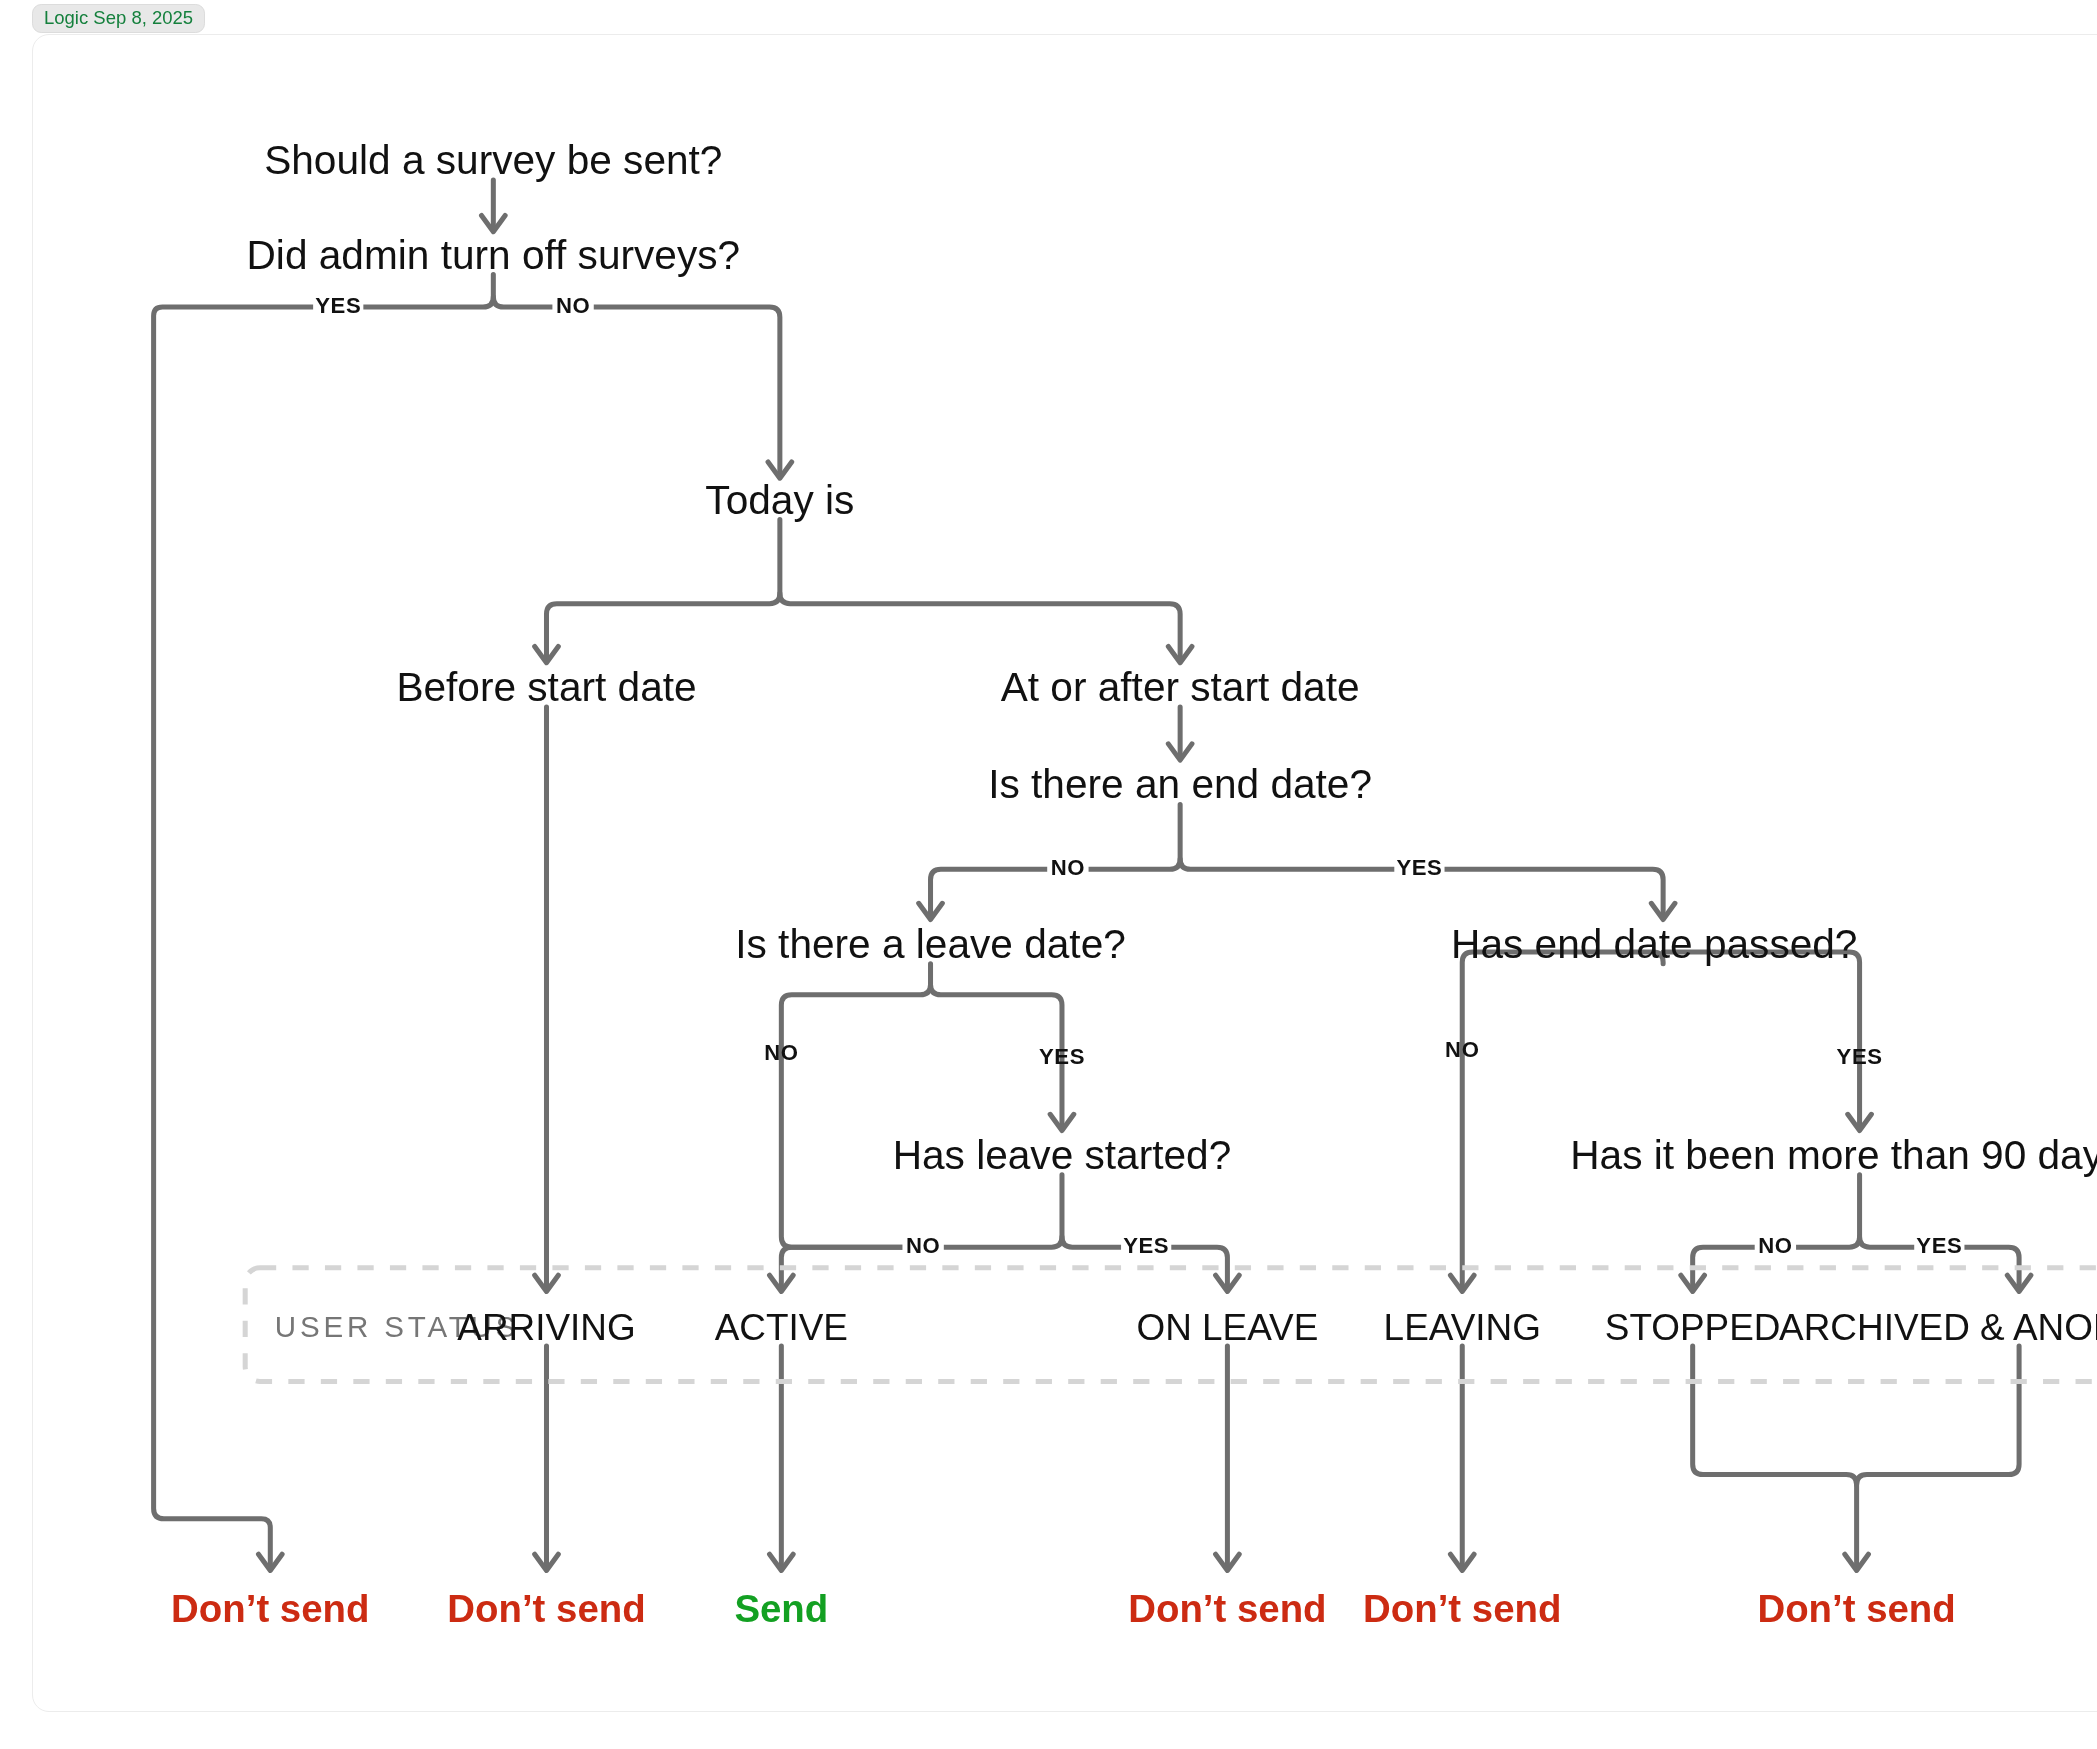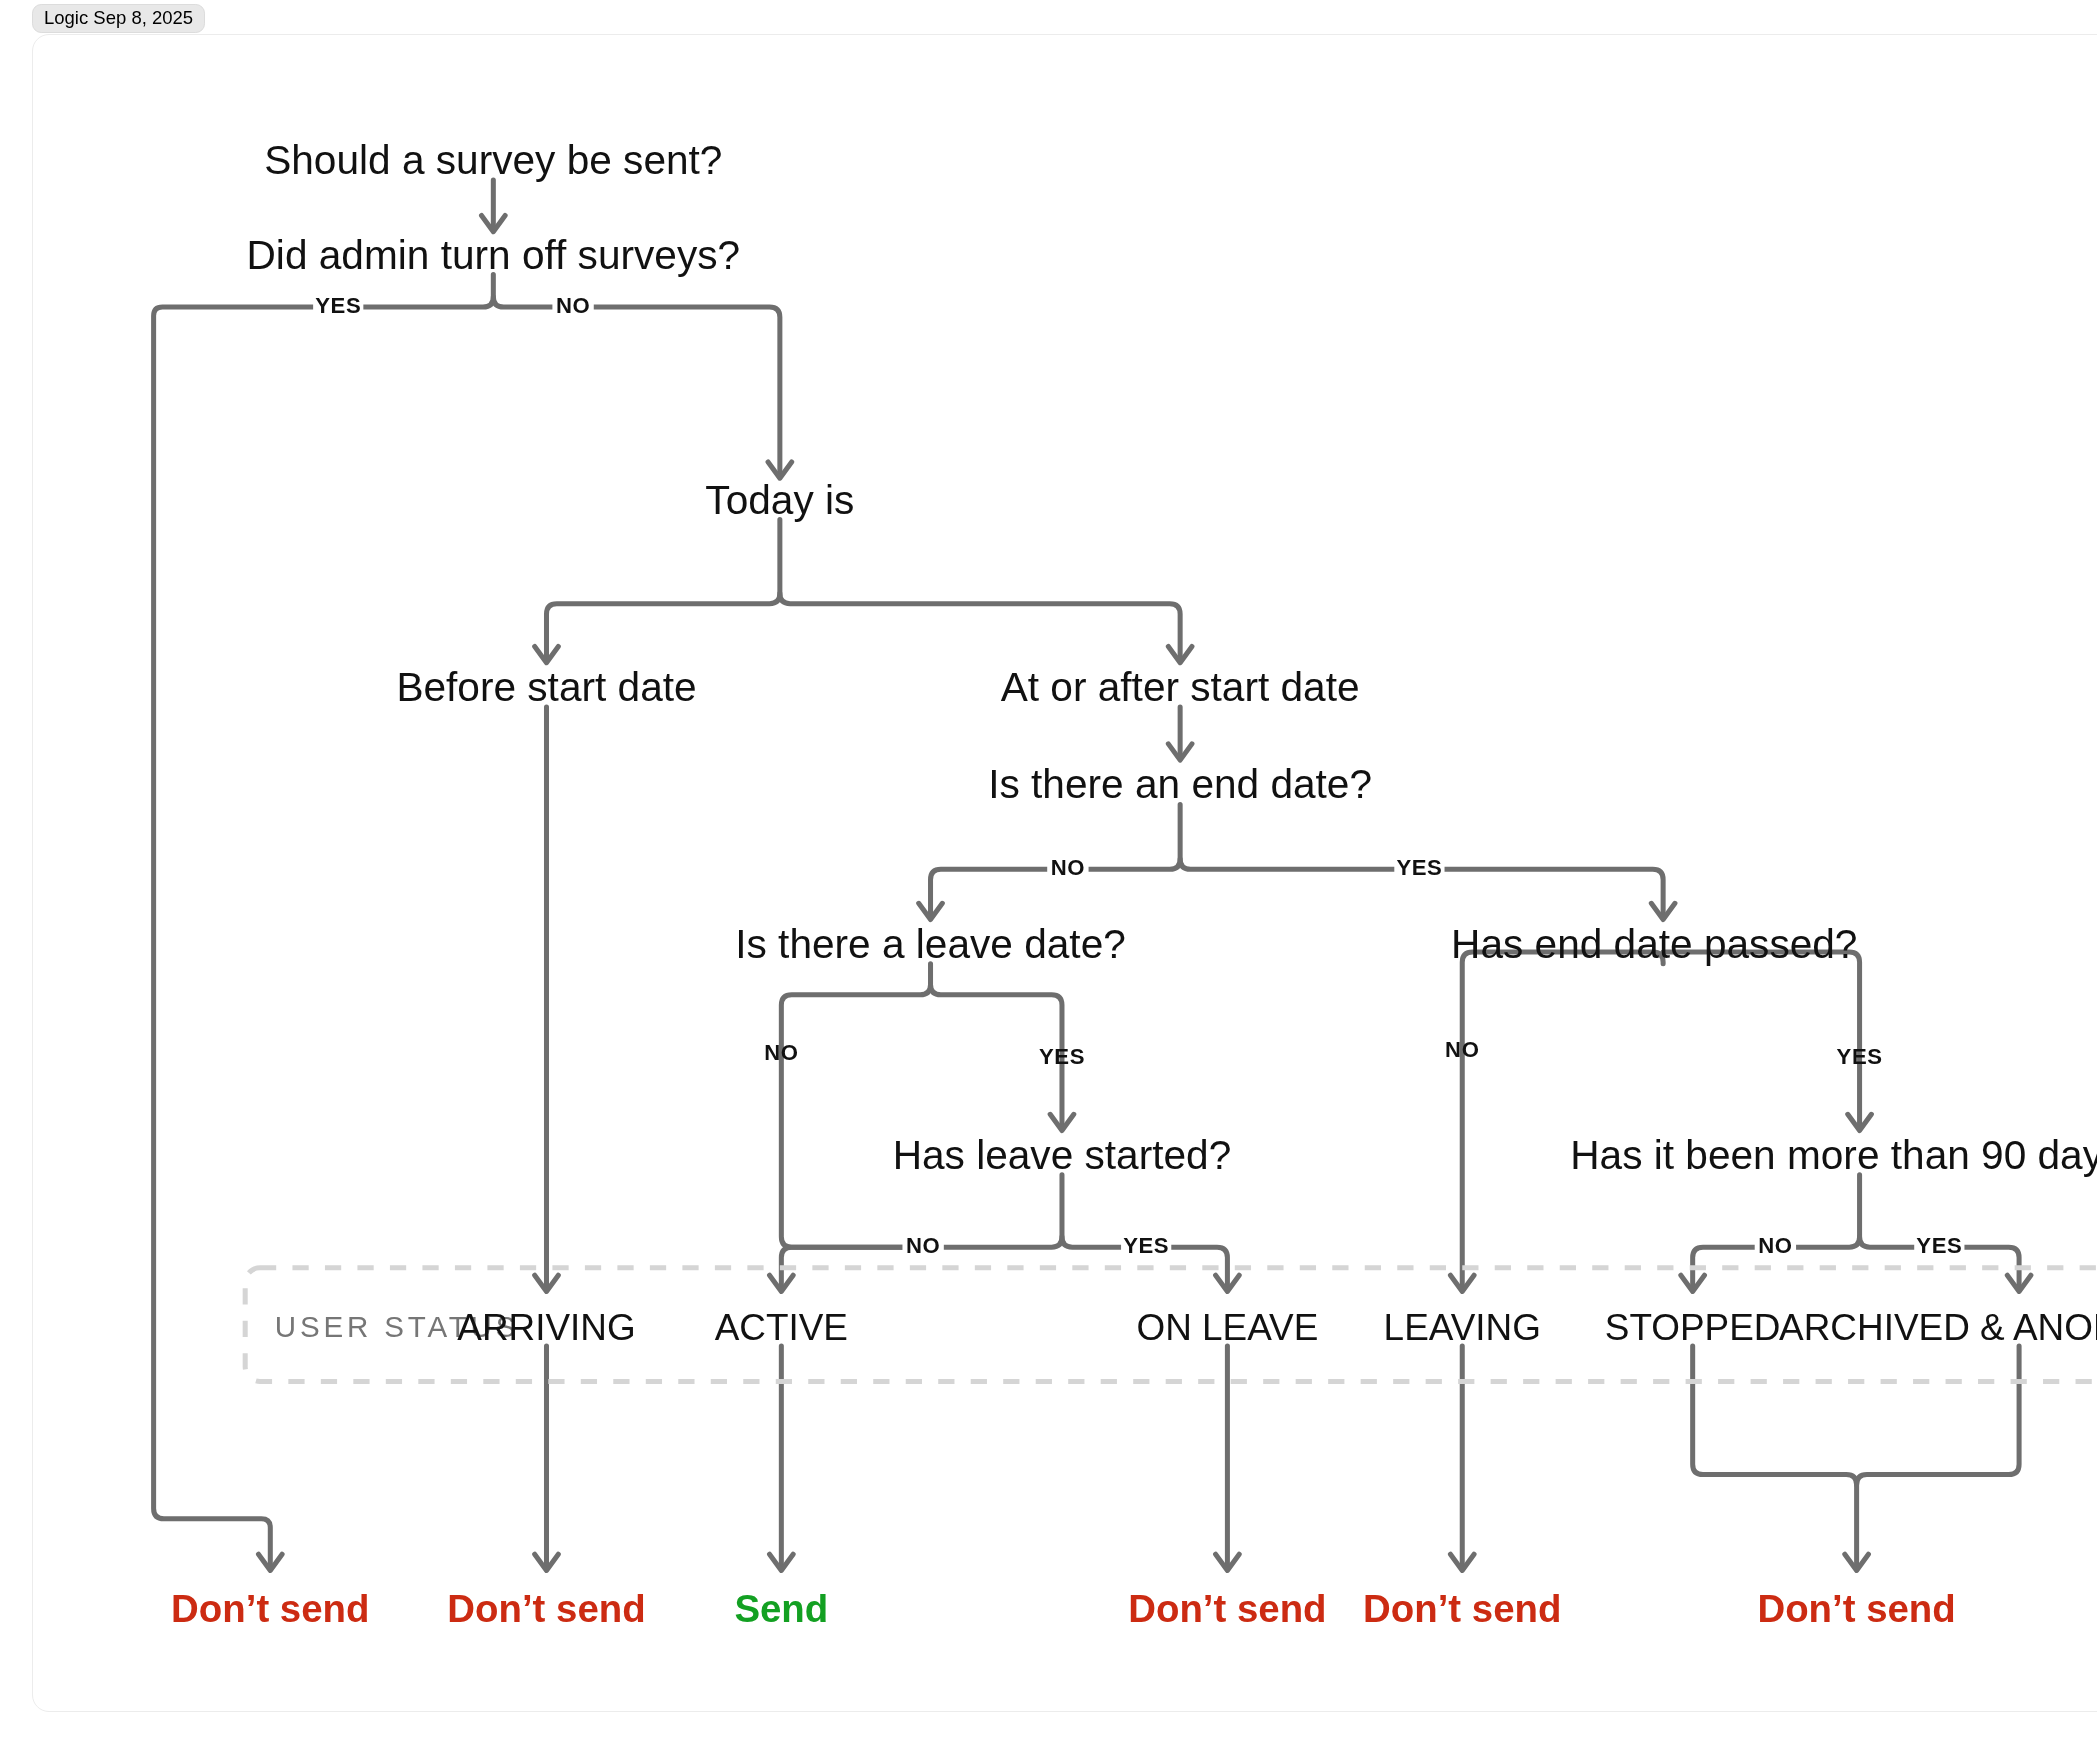--- a/index.html
+++ b/index.html
@@ -20,21 +20,21 @@
   #tag {
     position: absolute;
     left: 32px;
     top: 4.2px;
     background: #e8e8e8;
     border: 1.3px solid #dcdcdc;
     border-radius: 9.2px;
     padding: 3.4px 11px 4.6px 11px;
     font-size: 18.5px;
     line-height: 1;
-    color: #000000;
+    color: #15803d;
     white-space: nowrap;
     z-index: 5;
   }
   
   #card {
     position: absolute;
     left: 32px;
     top: 34px;
     width: 2219px;
     height: 1678px;

